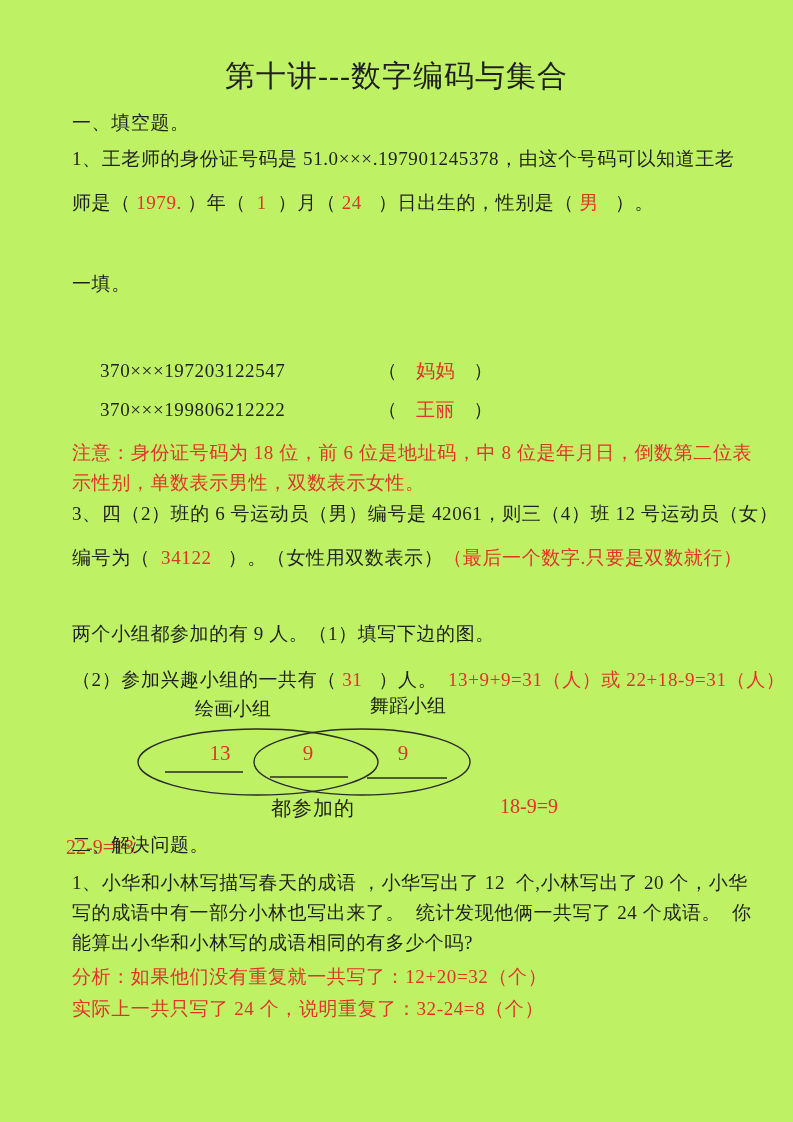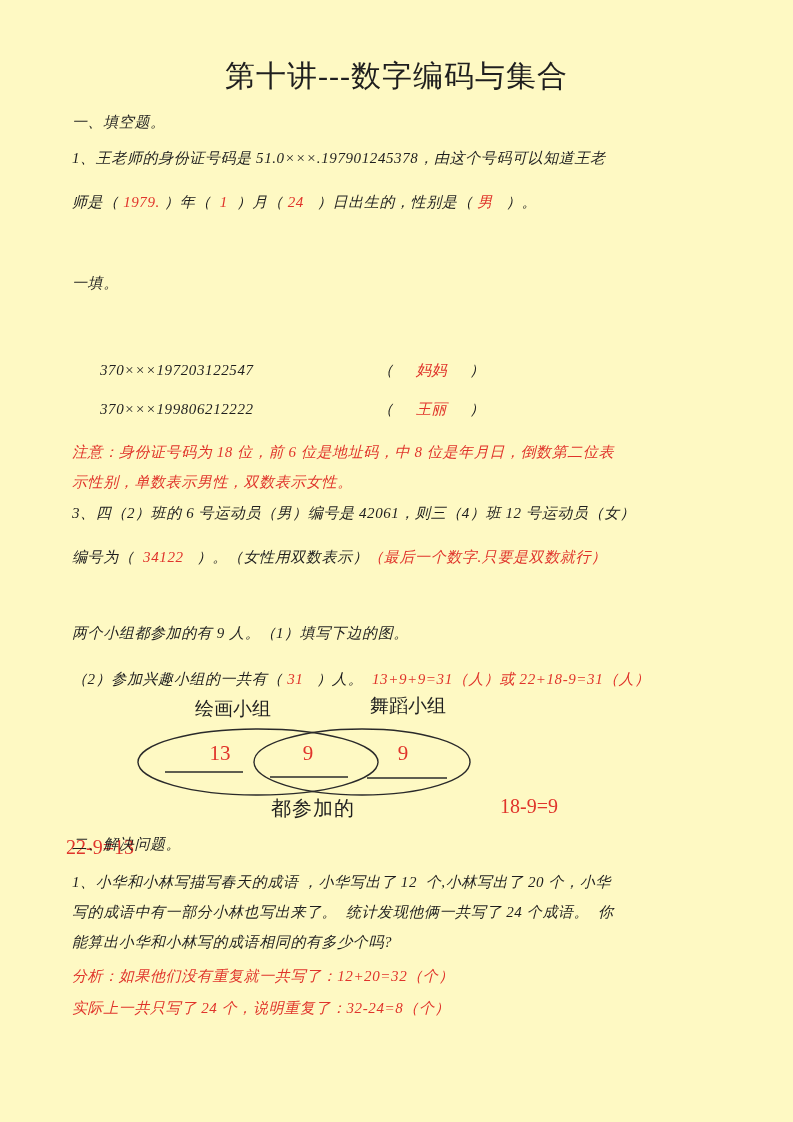--- a/index.html
+++ b/index.html
@@ -1,31 +1,30 @@
 <!DOCTYPE html>
 <html><head>
 <meta charset="utf-8">
 <style>
   html,body { margin:0; padding:0; background:#ffffff; }
   .page {
     position:relative;
     width:793px; height:1122px;
-    background:#fef9c3;
+    background:#bef264;
     font-family:"Liberation Serif","DejaVu Serif",serif;
     color:#1f1f1f;
     overflow:hidden;
   }
   .line {
     position:absolute;
     left:72px;
-    font-size:15px;
+    font-size:19px;
     line-height:23px;
     white-space:pre;
     letter-spacing:0.6px;
-    font-style:italic;
   }
   .title {
     position:absolute;
     top:56px; left:0;
     width:100%;
     text-align:center;
     font-size:30px;
     letter-spacing:1px;
     white-space:pre;
   }

